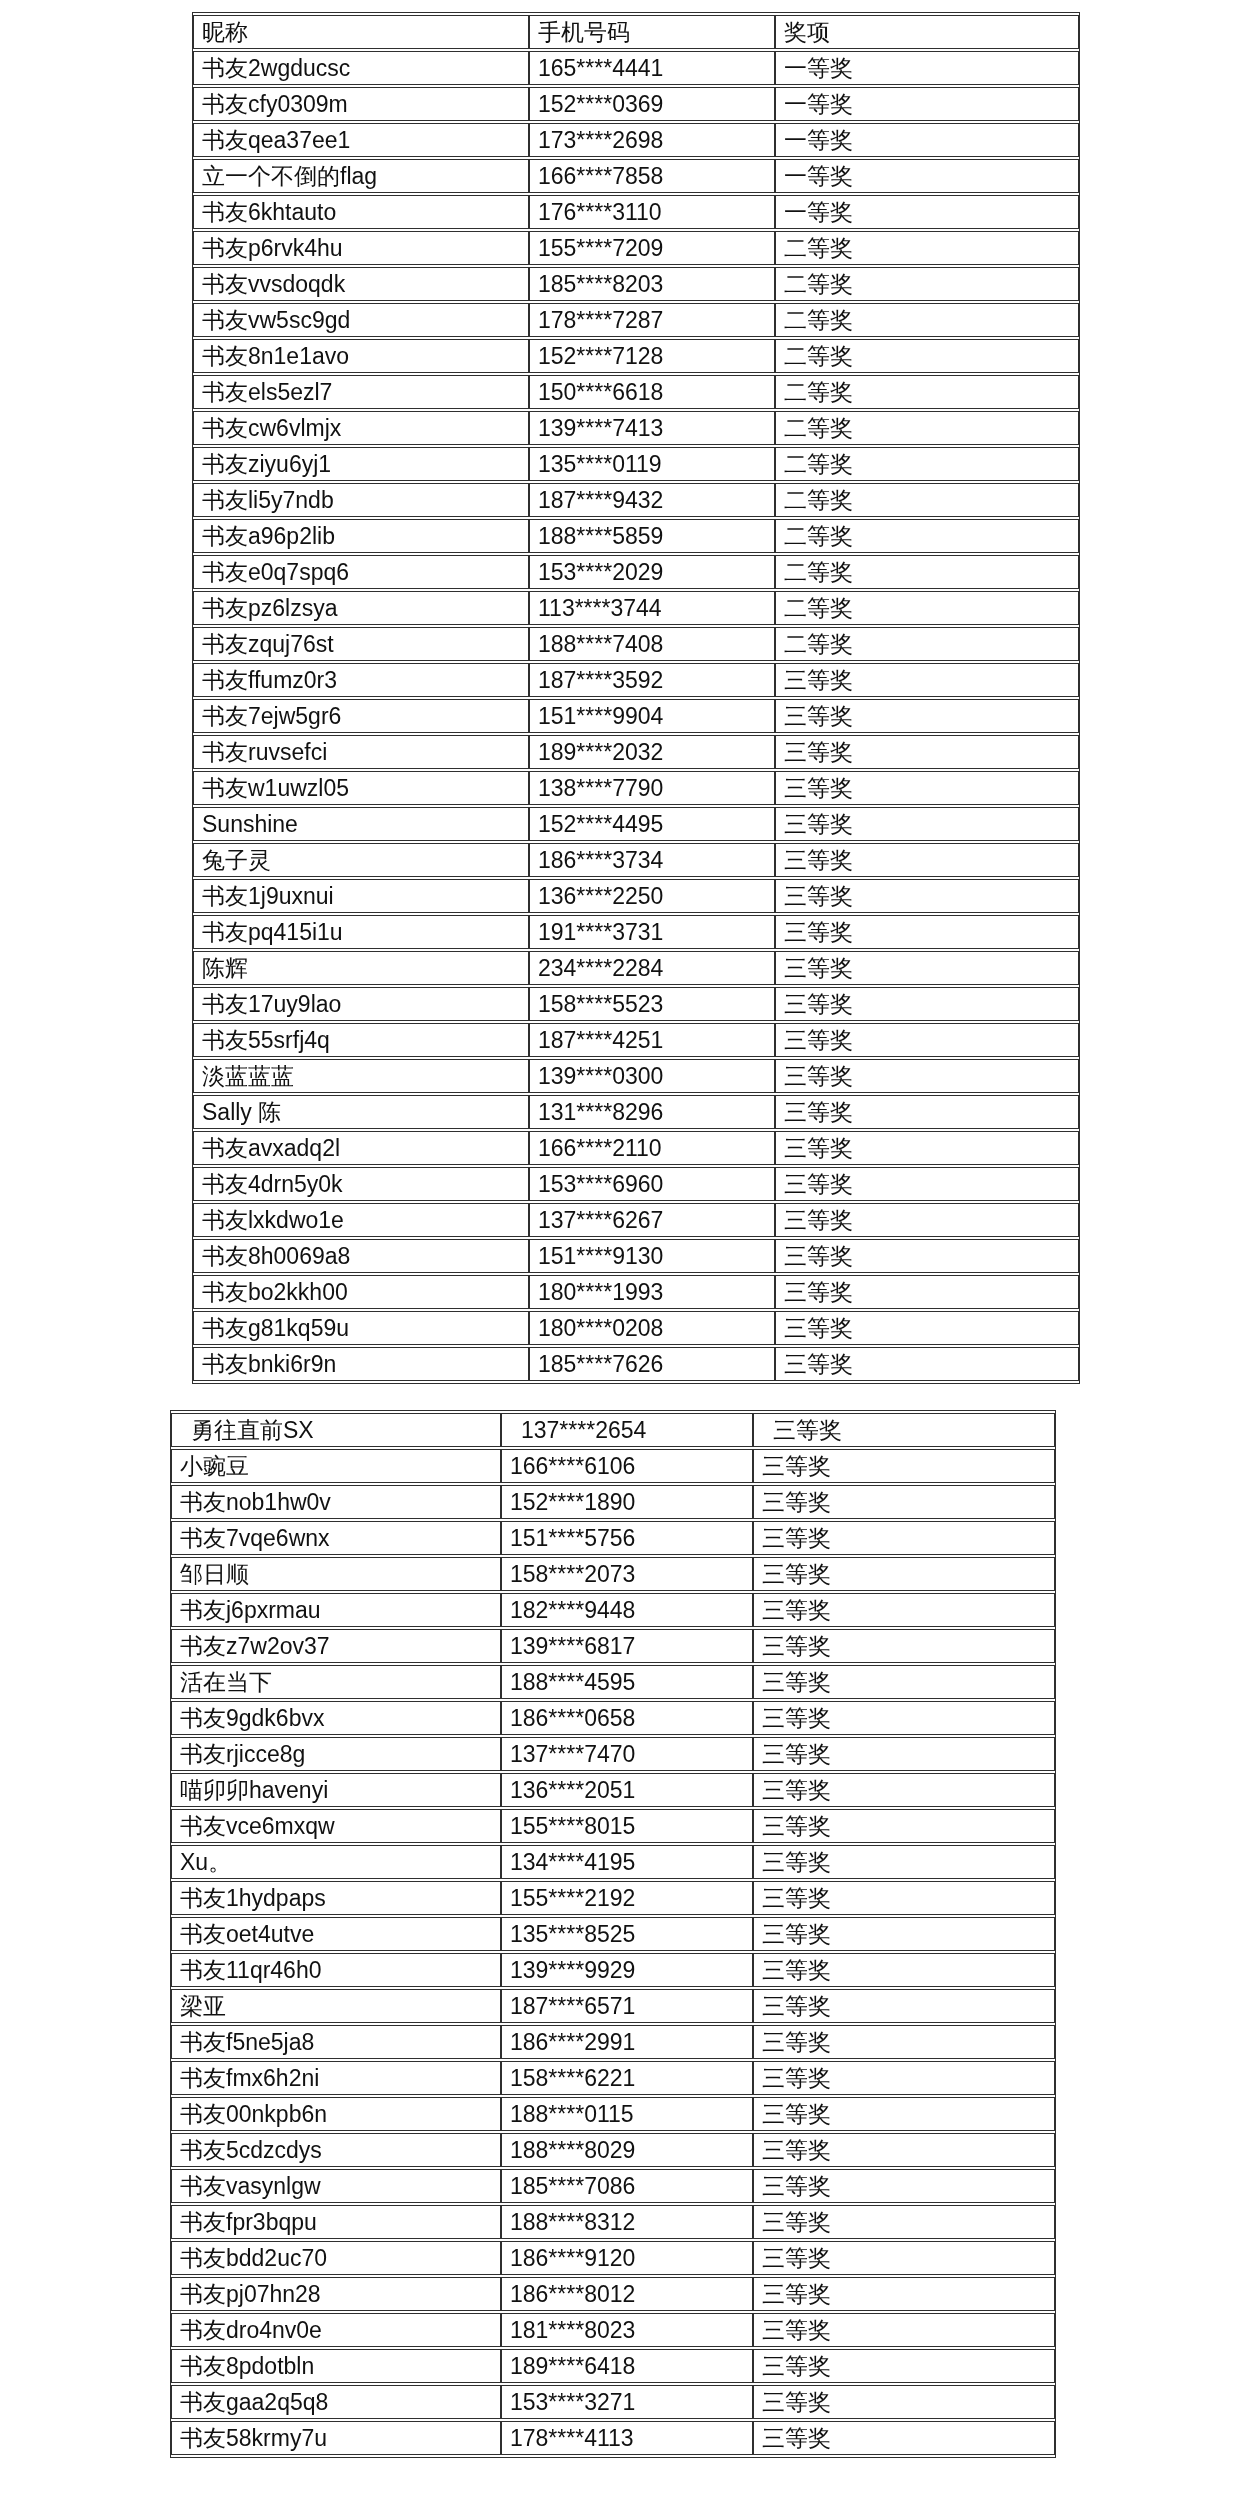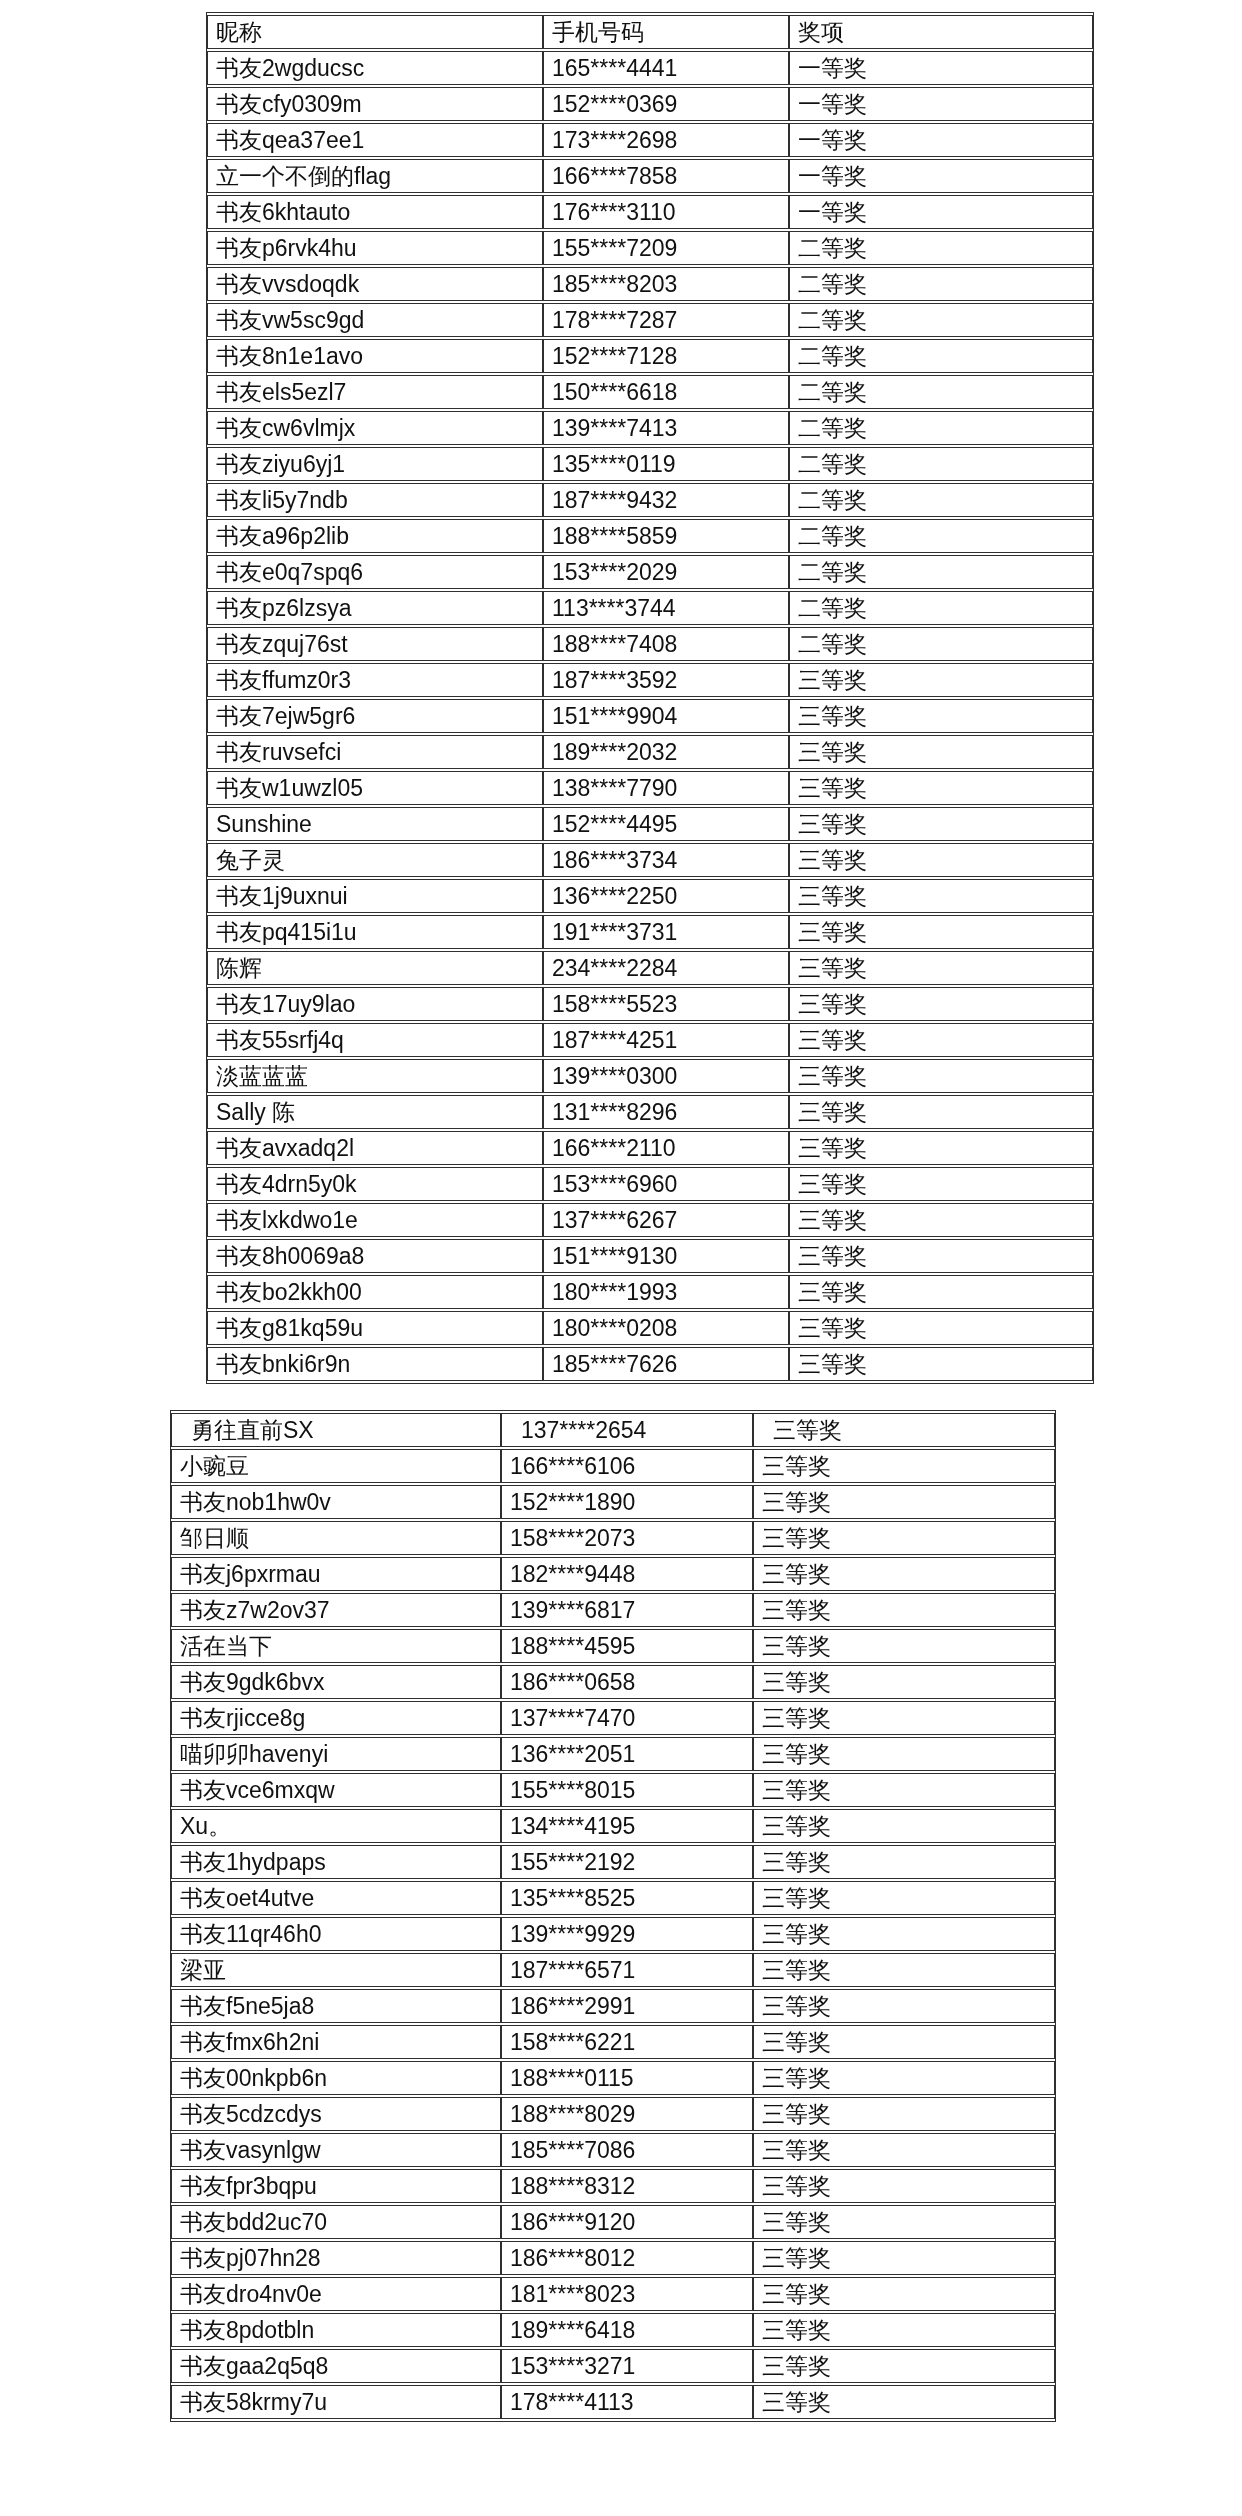--- a/index.html
+++ b/index.html
@@ -10,21 +10,21 @@
     height: 2516px;
     overflow: hidden;
     font-family: "Liberation Sans", "DejaVu Sans", sans-serif;
   }
   .page {
     position: relative;
     width: 1242px;
     height: 2516px;
     background: #ffffff;
   }
-  .tbl-wrap1 { position: absolute; left: 206px; top: 12px; }
+  .tbl-wrap1 { position: absolute; left: 192px; top: 12px; }
   .tbl-wrap2 { position: absolute; left: 170px; top: 1410px; }
   table.winners {
     border-collapse: separate;
     border-spacing: 0 2px;
     border: 1px solid #2f2f2f;
     table-layout: fixed;
     background: #ffffff;
   }
   table.winners.t1 { width: 886px; }
   table.winners.t2 { width: 884px; }
@@ -271,20 +271,25 @@
             <td>小豌豆</td>
             <td>166****6106</td>
             <td>三等奖</td>
           </tr>
           <tr>
             <td>书友nob1hw0v</td>
             <td>152****1890</td>
             <td>三等奖</td>
           </tr>
           <tr>
+            <td>书友7vqe6wnx</td>
+            <td>151****5756</td>
+            <td>三等奖</td>
+          </tr>
+          <tr>
             <td>邹日顺</td>
             <td>158****2073</td>
             <td>三等奖</td>
           </tr>
           <tr>
             <td>书友j6pxrmau</td>
             <td>182****9448</td>
             <td>三等奖</td>
           </tr>
           <tr>

